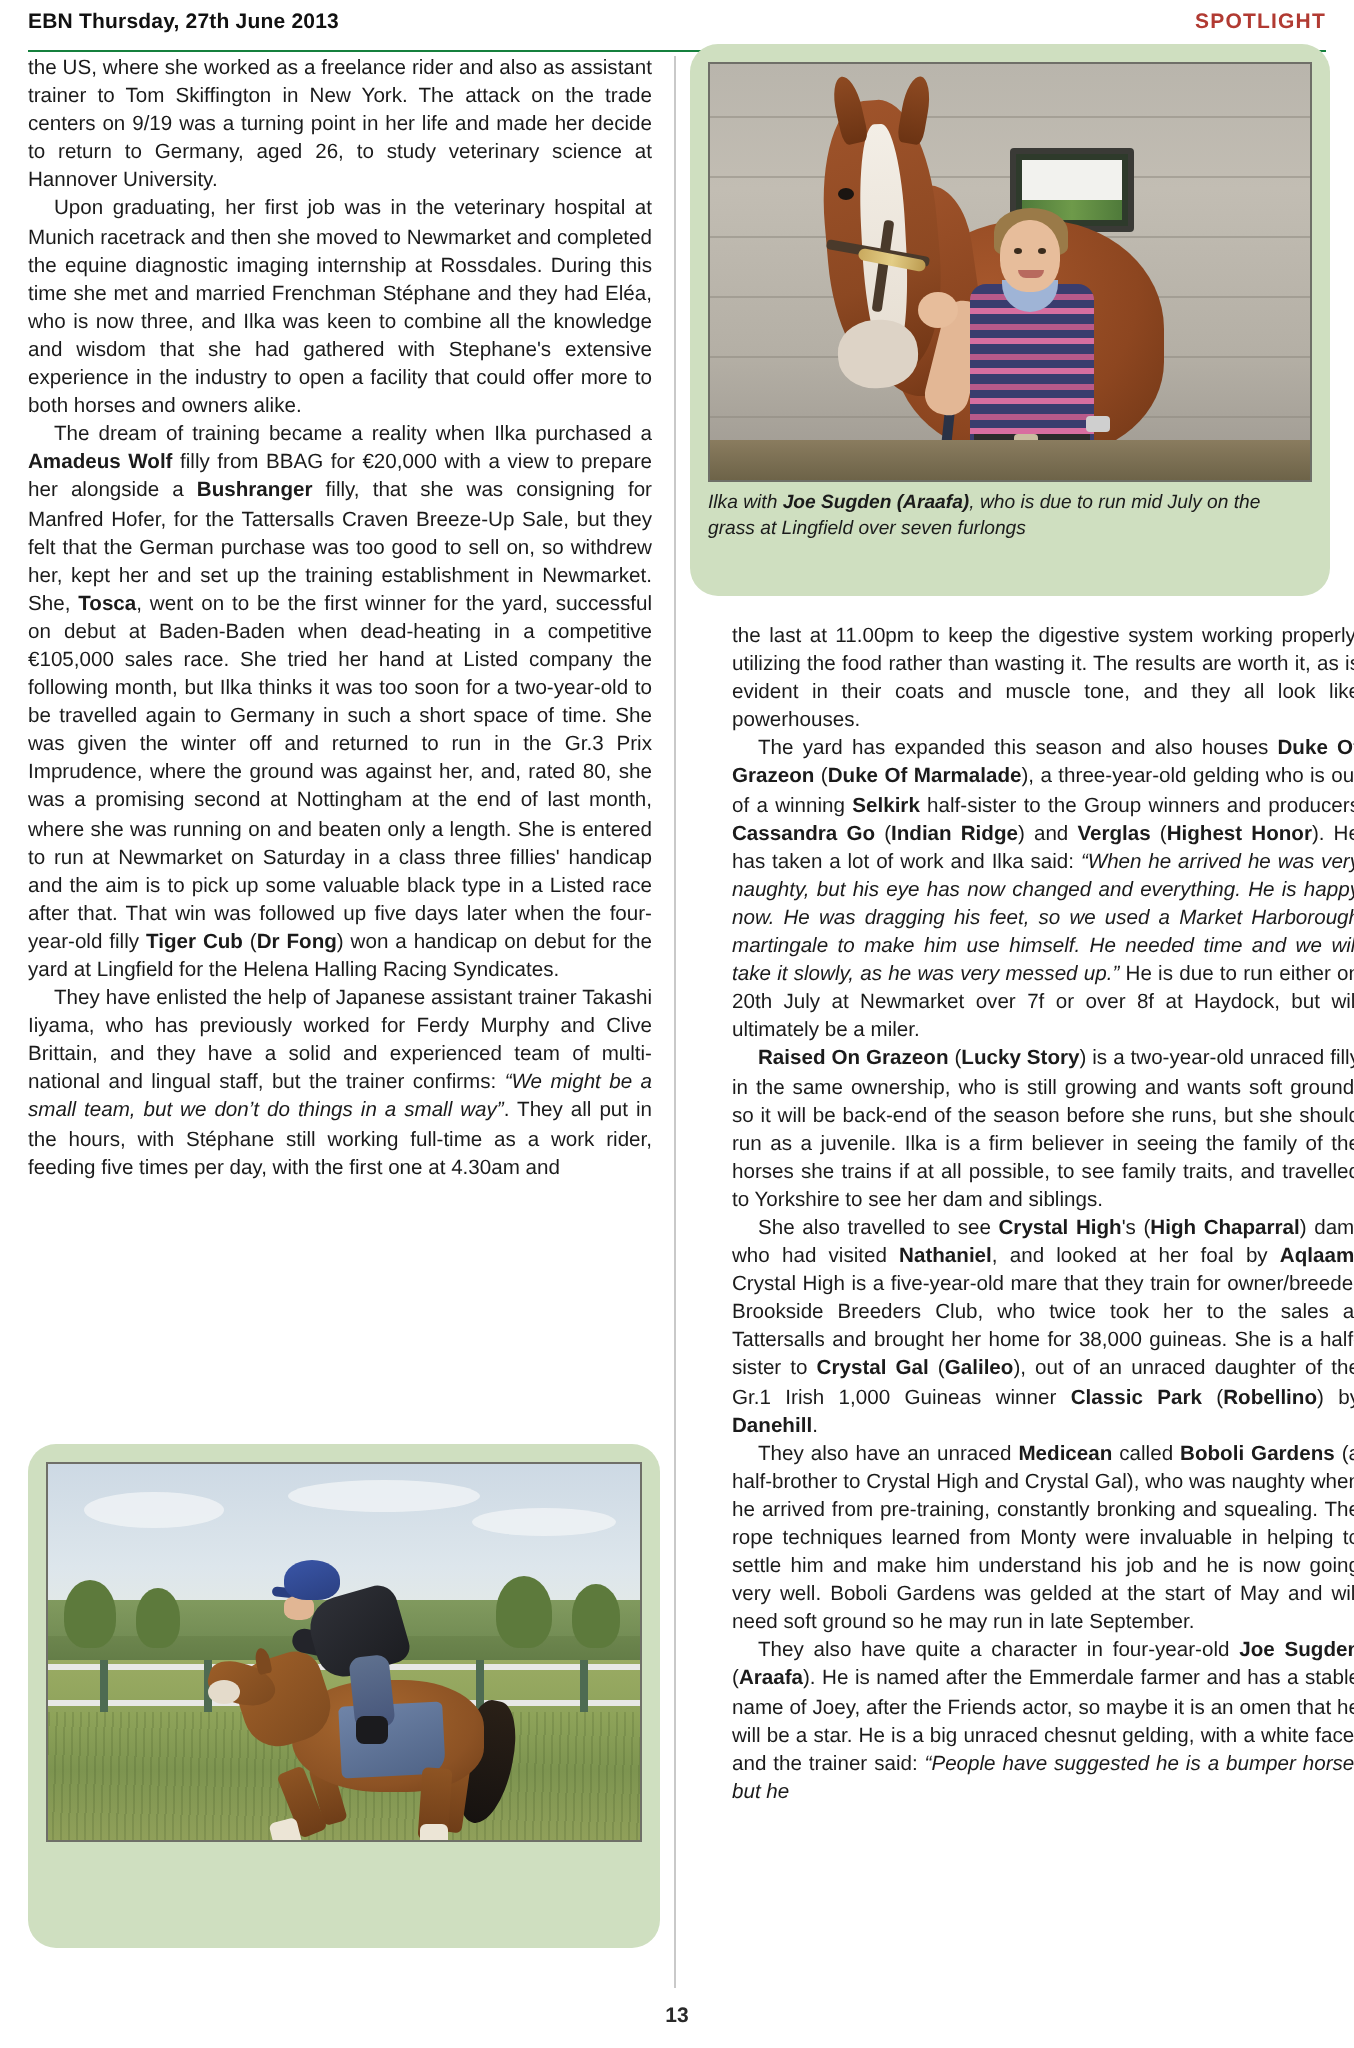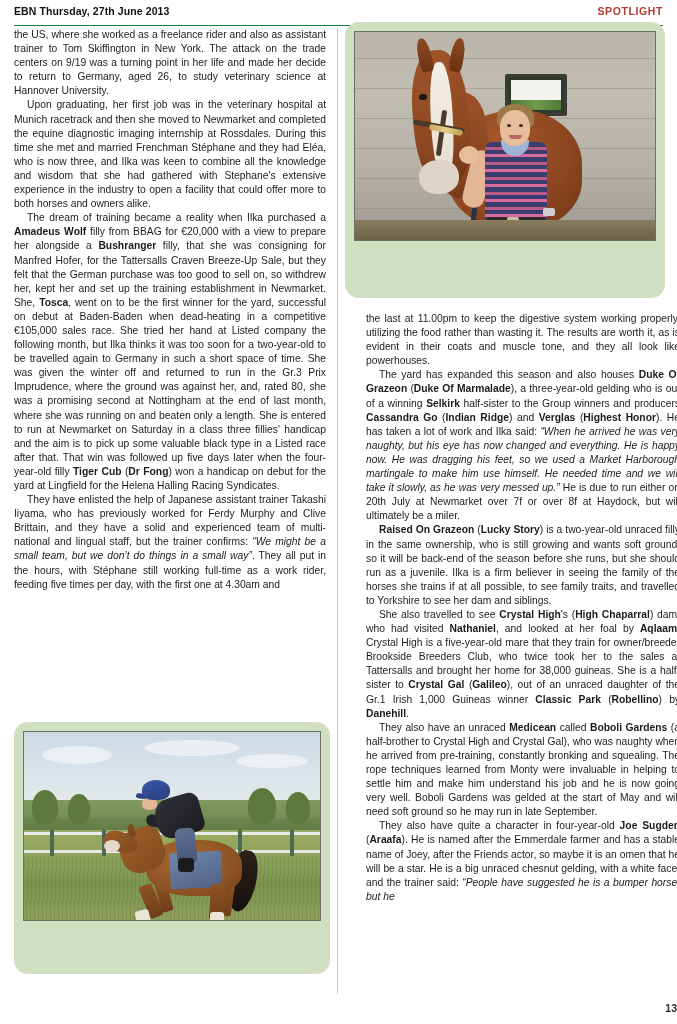--- a/index.html
+++ b/index.html
@@ -367,21 +367,21 @@
   }
   .rider-boot {
     position: absolute; left: 154px; top: 126px; width: 16px; height: 14px;
     background: #1b1b1e; border-radius: 4px;
   }
 
   .page-number {
     position: absolute;
     left: 0; right: 0;
     top: 1002px;
-    text-align: right;
+    text-align: center;
     font-size: 10.5px;
     font-weight: bold;
     color: #2a2a2a;
   }
 </style>
 </head>
 <body>
 
 <div class="page-header">
   <div class="header-left">EBN Thursday, 27th June 2013</div>
@@ -438,20 +438,21 @@
     <div class="person-eye-l"></div>
     <div class="person-eye-r"></div>
     <div class="person-smile"></div>
     <div class="person-hand"></div>
     <div class="person-belt"></div>
     <div class="person-buckle"></div>
     <div class="person-watch"></div>
     <div class="person-jeans"></div>
     <div class="stable-floor"></div>
   </div>
+  <div class="caption"><i>Ilka with </i><b><i>Joe Sugden (Araafa)</i></b><i>, who is due to run mid July on the grass at Lingfield over seven furlongs</i></div>
 </div>
 
 <div class="photo-panel panel-bottom-left">
   <div class="photo">
     <div class="sky"></div>
     <div class="cloud" style="left:18px;top:14px;width:70px;height:18px"></div>
     <div class="cloud" style="left:120px;top:8px;width:96px;height:16px"></div>
     <div class="cloud" style="left:212px;top:22px;width:72px;height:14px"></div>
     <div class="treeline"></div>
     <div class="tree" style="left:8px;top:58px;width:26px;height:34px"></div>

